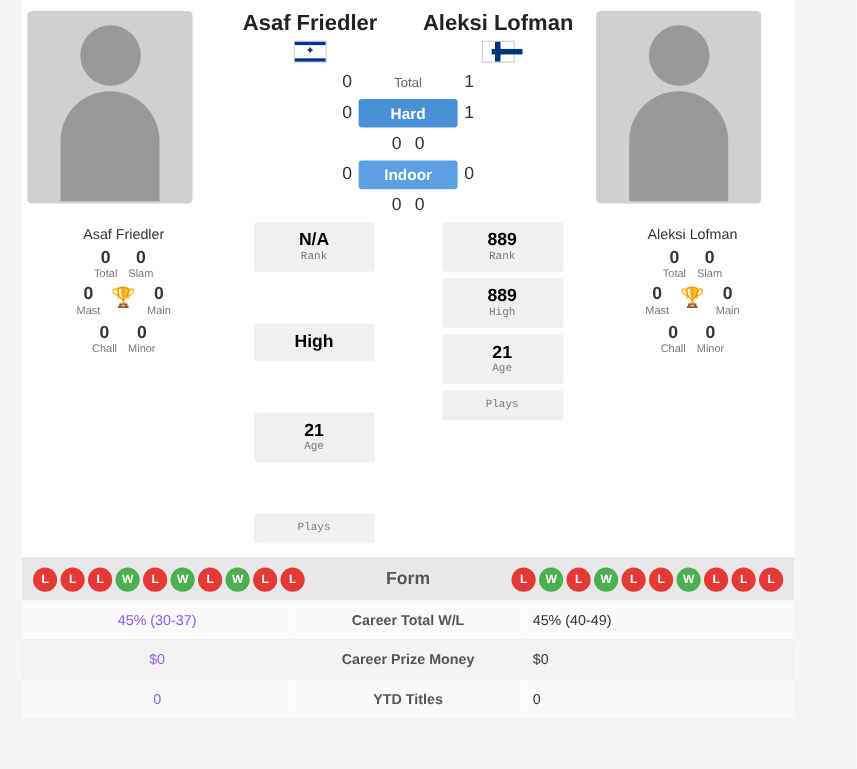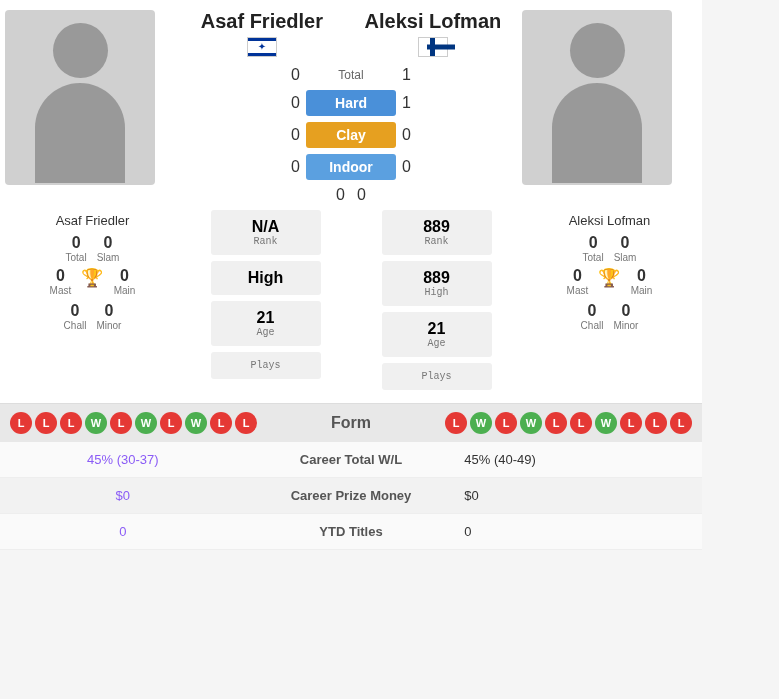--- a/index.html
+++ b/index.html
@@ -1,18 +1,18 @@
 <!DOCTYPE html>
 <html><head>
   <meta charset="utf-8">
   <style>
     * { box-sizing: border-box; margin: 0; padding: 0; }
     body { font-family: Arial, sans-serif; background: #f5f5f5; width: 779px; min-height: 699px; }
 
-    .main-container { background: #fff; width: 702px; }
+    .main-container { background: #fff; width: 702px; margin-left: 20px; }
 
     .player-avatar { width: 150px; height: 175px; background: #d0d0d0; border-radius: 4px; overflow: hidden; display: flex; align-items: center; justify-content: center; }
     .avatar-head { width: 55px; height: 55px; background: #999; border-radius: 50%; margin: 10px auto 0; }
     .avatar-body { width: 90px; height: 100px; background: #999; border-radius: 50px 50px 0 0; margin: 5px auto 0; }
 
     .player-name-label { font-size: 13px; color: #333; margin-top: 6px; text-align: center; }
     .player-stats { display: flex; gap: 10px; margin-top: 6px; }
     .stat-item { display: flex; flex-direction: column; align-items: center; }
     .stat-value { font-size: 16px; font-weight: bold; color: #333; }
     .stat-label { font-size: 10px; color: #777; }
@@ -60,21 +60,21 @@
     .top-header { display: flex; padding: 10px 5px 0; background: #fff; }
 
     .player-header-left { width: 175px; flex-shrink: 0; }
     .player-header-right { width: 175px; flex-shrink: 0; }
     .center-header { flex: 1; display: flex; flex-direction: column; align-items: center; }
 
     .full-comparison { display: flex; background: #fff; padding: 0 5px 10px; }
 
     .left-panel { width: 175px; flex-shrink: 0; display: flex; flex-direction: column; align-items: center; }
     .right-panel { width: 175px; flex-shrink: 0; display: flex; flex-direction: column; align-items: center; }
-    .center-panel { flex: 1; display: flex; flex-direction: column; align-items: center; padding: 0 5px; }
+    .center-panel { flex: 1; display: flex; flex-direction: column; align-items: center; padding: 0 5px; gap: 41px; }
 
     .score-section { display: flex; align-items: center; width: 100%; justify-content: center; margin: 3px 0; }
     .score-left { width: 30px; text-align: right; font-size: 16px; color: #333; padding-right: 6px; }
     .score-right { width: 30px; text-align: left; font-size: 16px; color: #333; padding-left: 6px; }
 
     .rank-box { background: #f0f0f0; padding: 8px 0; width: 110px; text-align: center; border-radius: 3px; margin: 3px 0; }
     .rank-box-val { font-size: 16px; font-weight: bold; }
     .rank-box-lbl { font-size: 10px; color: #777; font-family: Liberation Mono, monospace; }
 
     .right-rank-section { background: #f0f0f0; padding: 8px 20px; text-align: center; border-radius: 3px; margin: 3px 0; min-width: 110px; }
@@ -126,21 +126,20 @@
       </div>
 
       <div class="score-section">
         <div class="score-left">0</div>
         <div class="surface-badge badge-hard">Hard</div>
         <div class="score-right">1</div>
       </div>
 
       <div class="score-section">
         <div class="score-left">0</div>
-        <div class="surface-badge badge-clay">Clay</div>
         <div class="score-right">0</div>
       </div>
 
       <div class="score-section">
         <div class="score-left">0</div>
         <div class="surface-badge badge-indoor">Indoor</div>
         <div class="score-right">0</div>
       </div>
 
       <div class="score-section">

